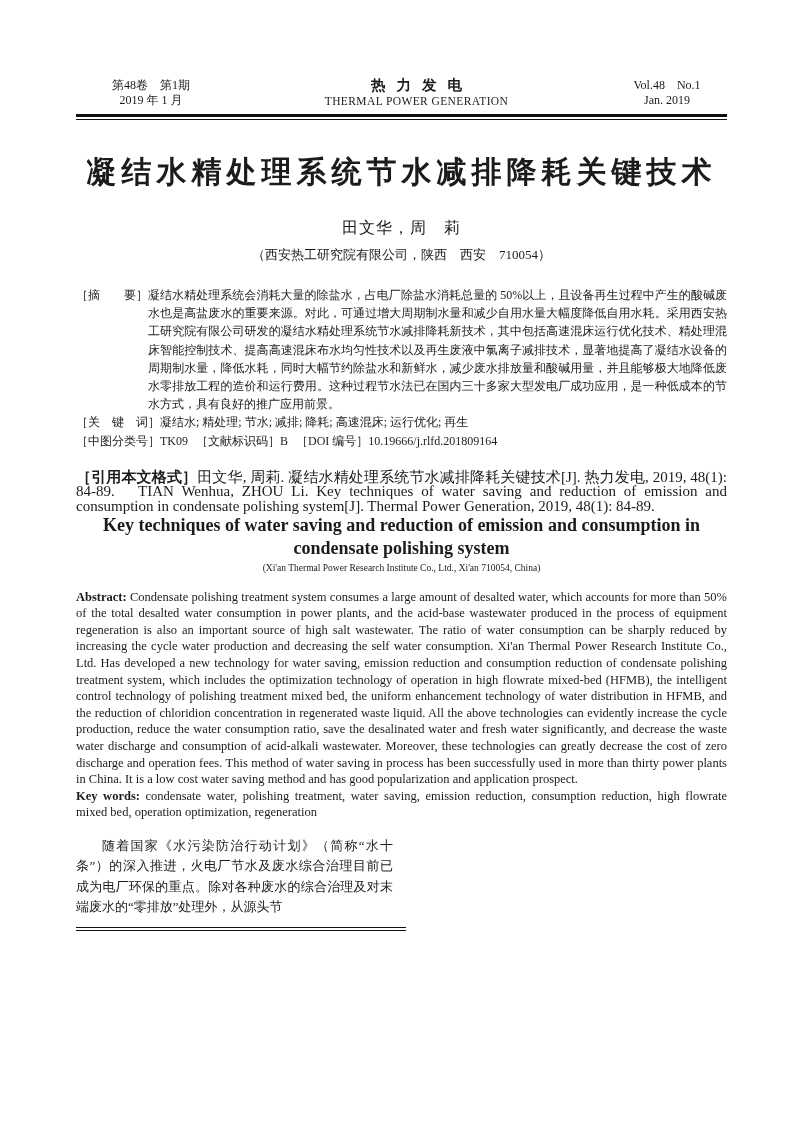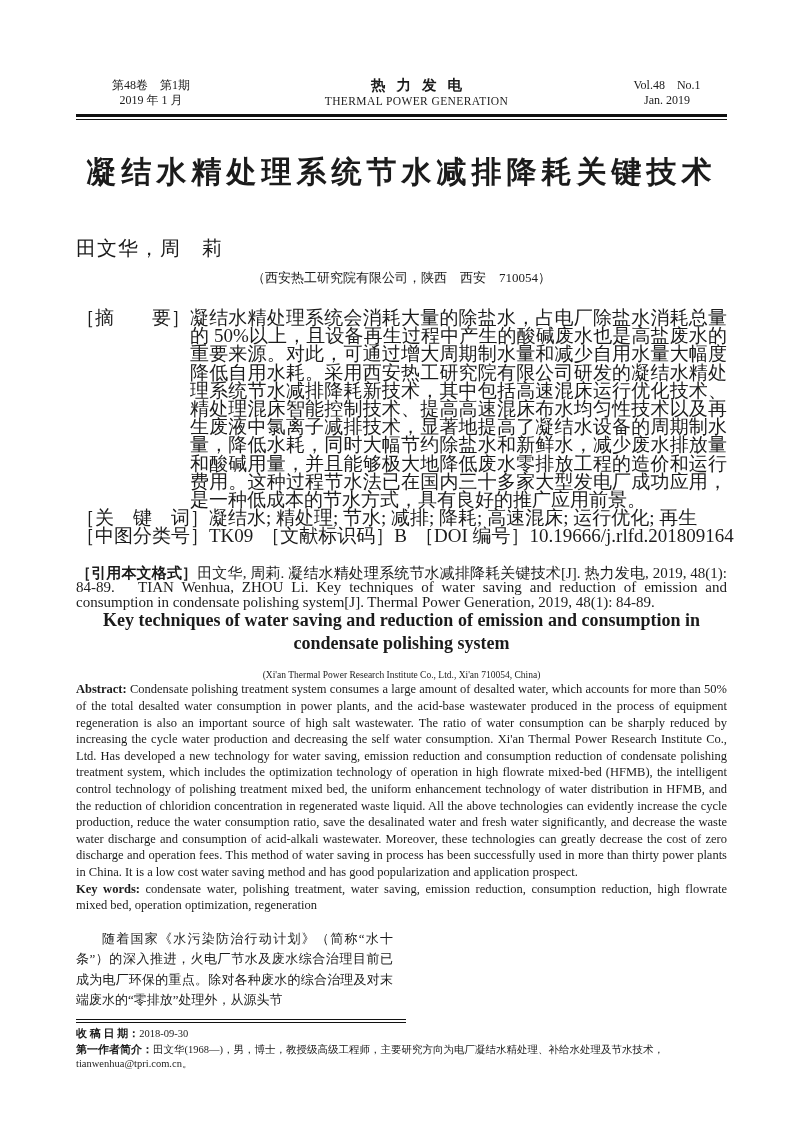--- a/index.html
+++ b/index.html
@@ -13,37 +13,37 @@
   
   .journal-header { display:flex; align-items:flex-start; font-size:12px; line-height:15px; }
   .jh-left { width:150px; text-align:center; }
   .jh-center { flex:1; text-align:center; }
   .jh-right { width:120px; text-align:center; }
   .jh-cn-name { font-size:14.5px; letter-spacing:11px; font-weight:bold; text-indent:11px; }
   .jh-en-name { font-size:11.5px; letter-spacing:.4px; margin-top:1px; }
   .rule-double { margin-top:5px; border-top:3.5px solid #101010; border-bottom:1.2px solid #101010; height:6px; }
   
   .title-cn { margin-top:32px; text-align:center; font-size:30px; font-weight:bold; letter-spacing:5px; font-family:"DejaVu Serif","Liberation Serif",serif; }
-  .authors-cn { margin-top:42px; font-size:20px; letter-spacing:1px; }
+  .authors-cn { margin-top:25px; text-align:center; font-size:16px; letter-spacing:1px; }
   .affil-cn { margin-top:7px; text-align:center; font-size:13px; }
   
-  .meta-block { margin-top:22px; font-size:19px; line-height:18.2px; }
+  .meta-block { margin-top:22px; font-size:12px; line-height:18.2px; }
   .hang-row { display:flex; }
   .hang-label { flex:none; white-space:nowrap; }
   .hang-text { flex:1; text-align:justify; }
   .class-row { margin-top:0; white-space:nowrap; }
   .class-row .cv { margin-right:8px; font-family:"Liberation Serif",serif; }
   
   .citation { margin-top:20px; font-size:15px; line-height:14.6px; text-align:justify; }
   .citation .cit-label { font-weight:bold; }
   
   .title-en { text-align:center; font-size:18px; font-weight:bold; line-height:23px; padding:0 24px; }
   .authors-en { margin-top:18px; text-align:center; font-size:14.5px; }
-  .affil-en { margin-top:15px; text-align:center; font-size:9.5px; }
-  .abs-en { margin-top:1px; font-size:12.5px; line-height:16.6px; text-align:justify; }
+  .affil-en { margin-top:3px; text-align:center; font-size:9.5px; }
+  .abs-en { margin-top:16px; font-size:12.5px; line-height:16.6px; text-align:justify; }
   .abs-en b, .kw-en b { font-weight:bold; }
   .kw-en { font-size:12.5px; line-height:16.6px; text-align:justify; }
   
   .body-cols { margin-top:15px; display:flex; gap:18px; font-size:13px; line-height:20.4px; }
   .col { width:317px; text-align:justify; }
   .col p.indent { text-indent:2em; }
   
   .foot-rule { margin-top:9px; width:330px; border-top:1.3px solid #101010; border-bottom:1.3px solid #101010; height:4px; }
   .footnote { margin-top:3px; font-size:10.5px; line-height:14.5px; }
   .footnote .fn-label { font-weight:bold; font-size:11px; }
@@ -101,22 +101,14 @@
     <b>Key words:</b><span>  condensate water, polishing treatment, water saving, emission reduction, consumption reduction, high flowrate mixed bed, operation optimization, regeneration</span>
   </div>
 
   <div class="body-cols">
     <div class="col">
       <p class="indent">随着国家《水污染防治行动计划》（简称“水十条”）的深入推进，火电厂节水及废水综合治理目前已成为电厂环保的重点。除对各种废水的综合治理及对末端废水的“零排放”处理外，从源头节</p>
     </div>
   </div>
 
   <div class="foot-rule"></div>
-  <div class="footnote">
-    <div>
-      <span class="fn-label">收 稿 日 期：</span><span>2018-09-30</span>
-    </div>
-    <div>
-      <span class="fn-label">第一作者简介：</span><span>田文华(1968—)，男，博士，教授级高级工程师，主要研究方向为电厂凝结水精处理、补给水处理及节水技术，tianwenhua@tpri.com.cn。</span>
-    </div>
-  </div>
 
 </div>
 
 </body></html>

